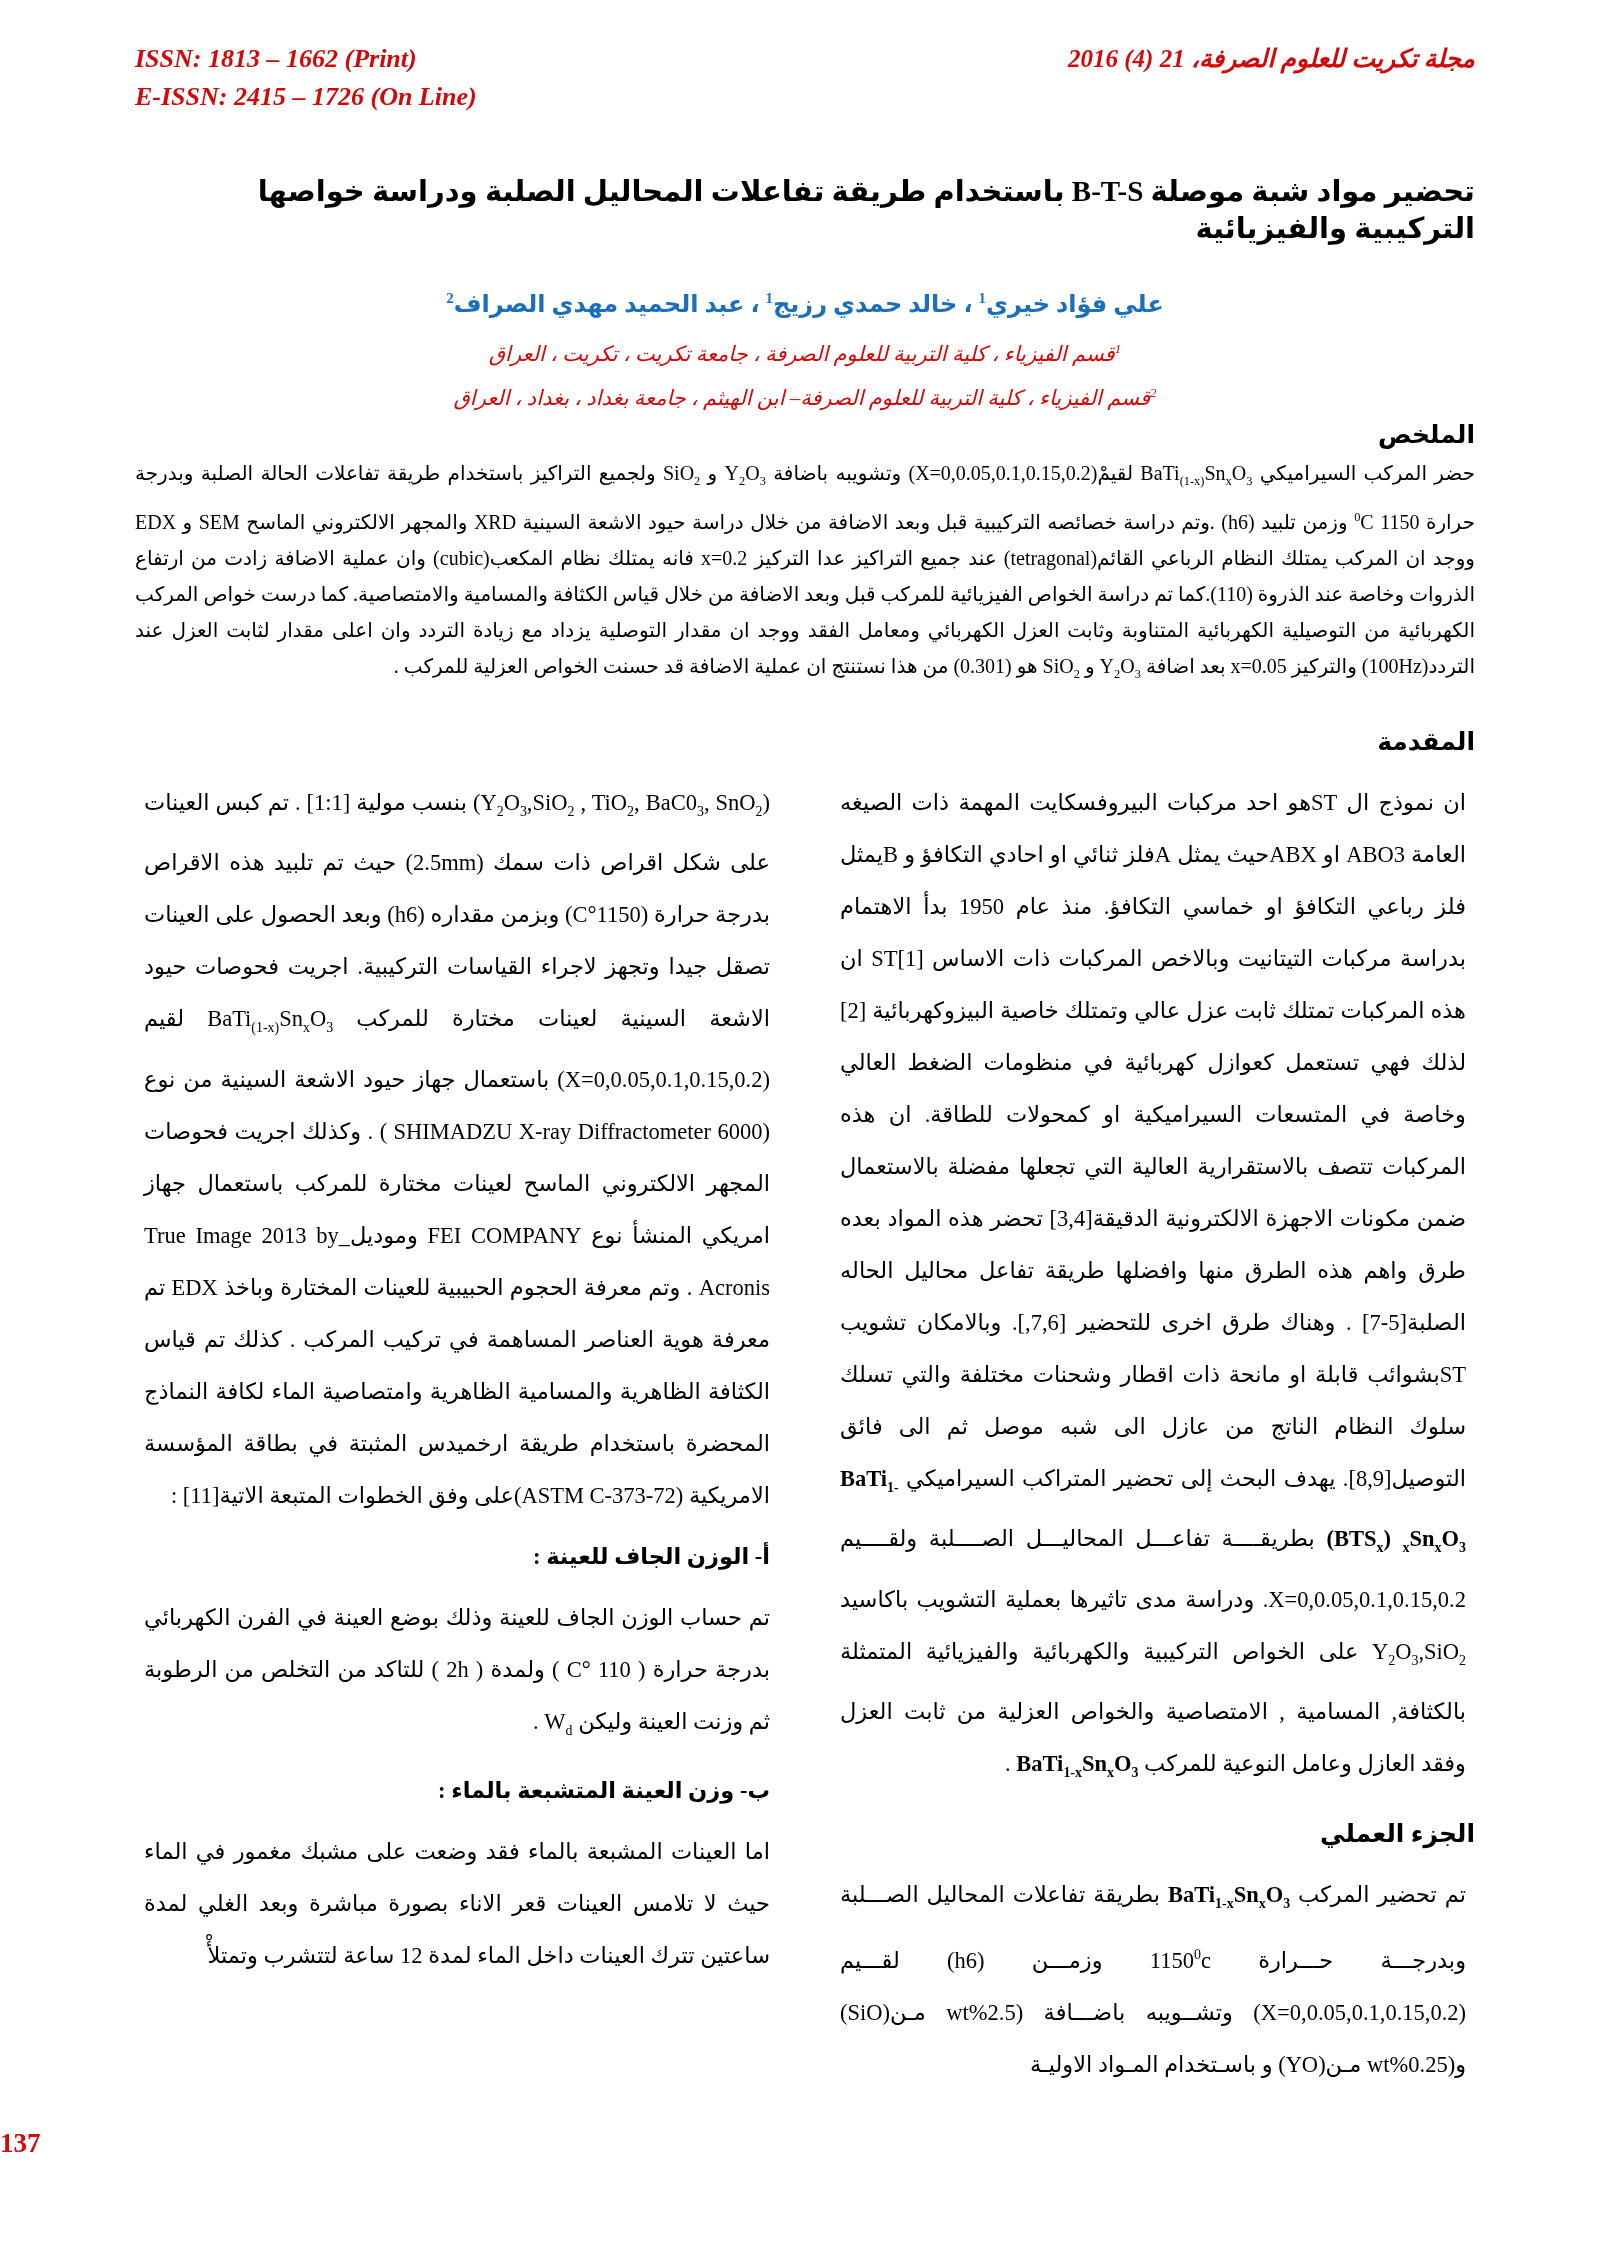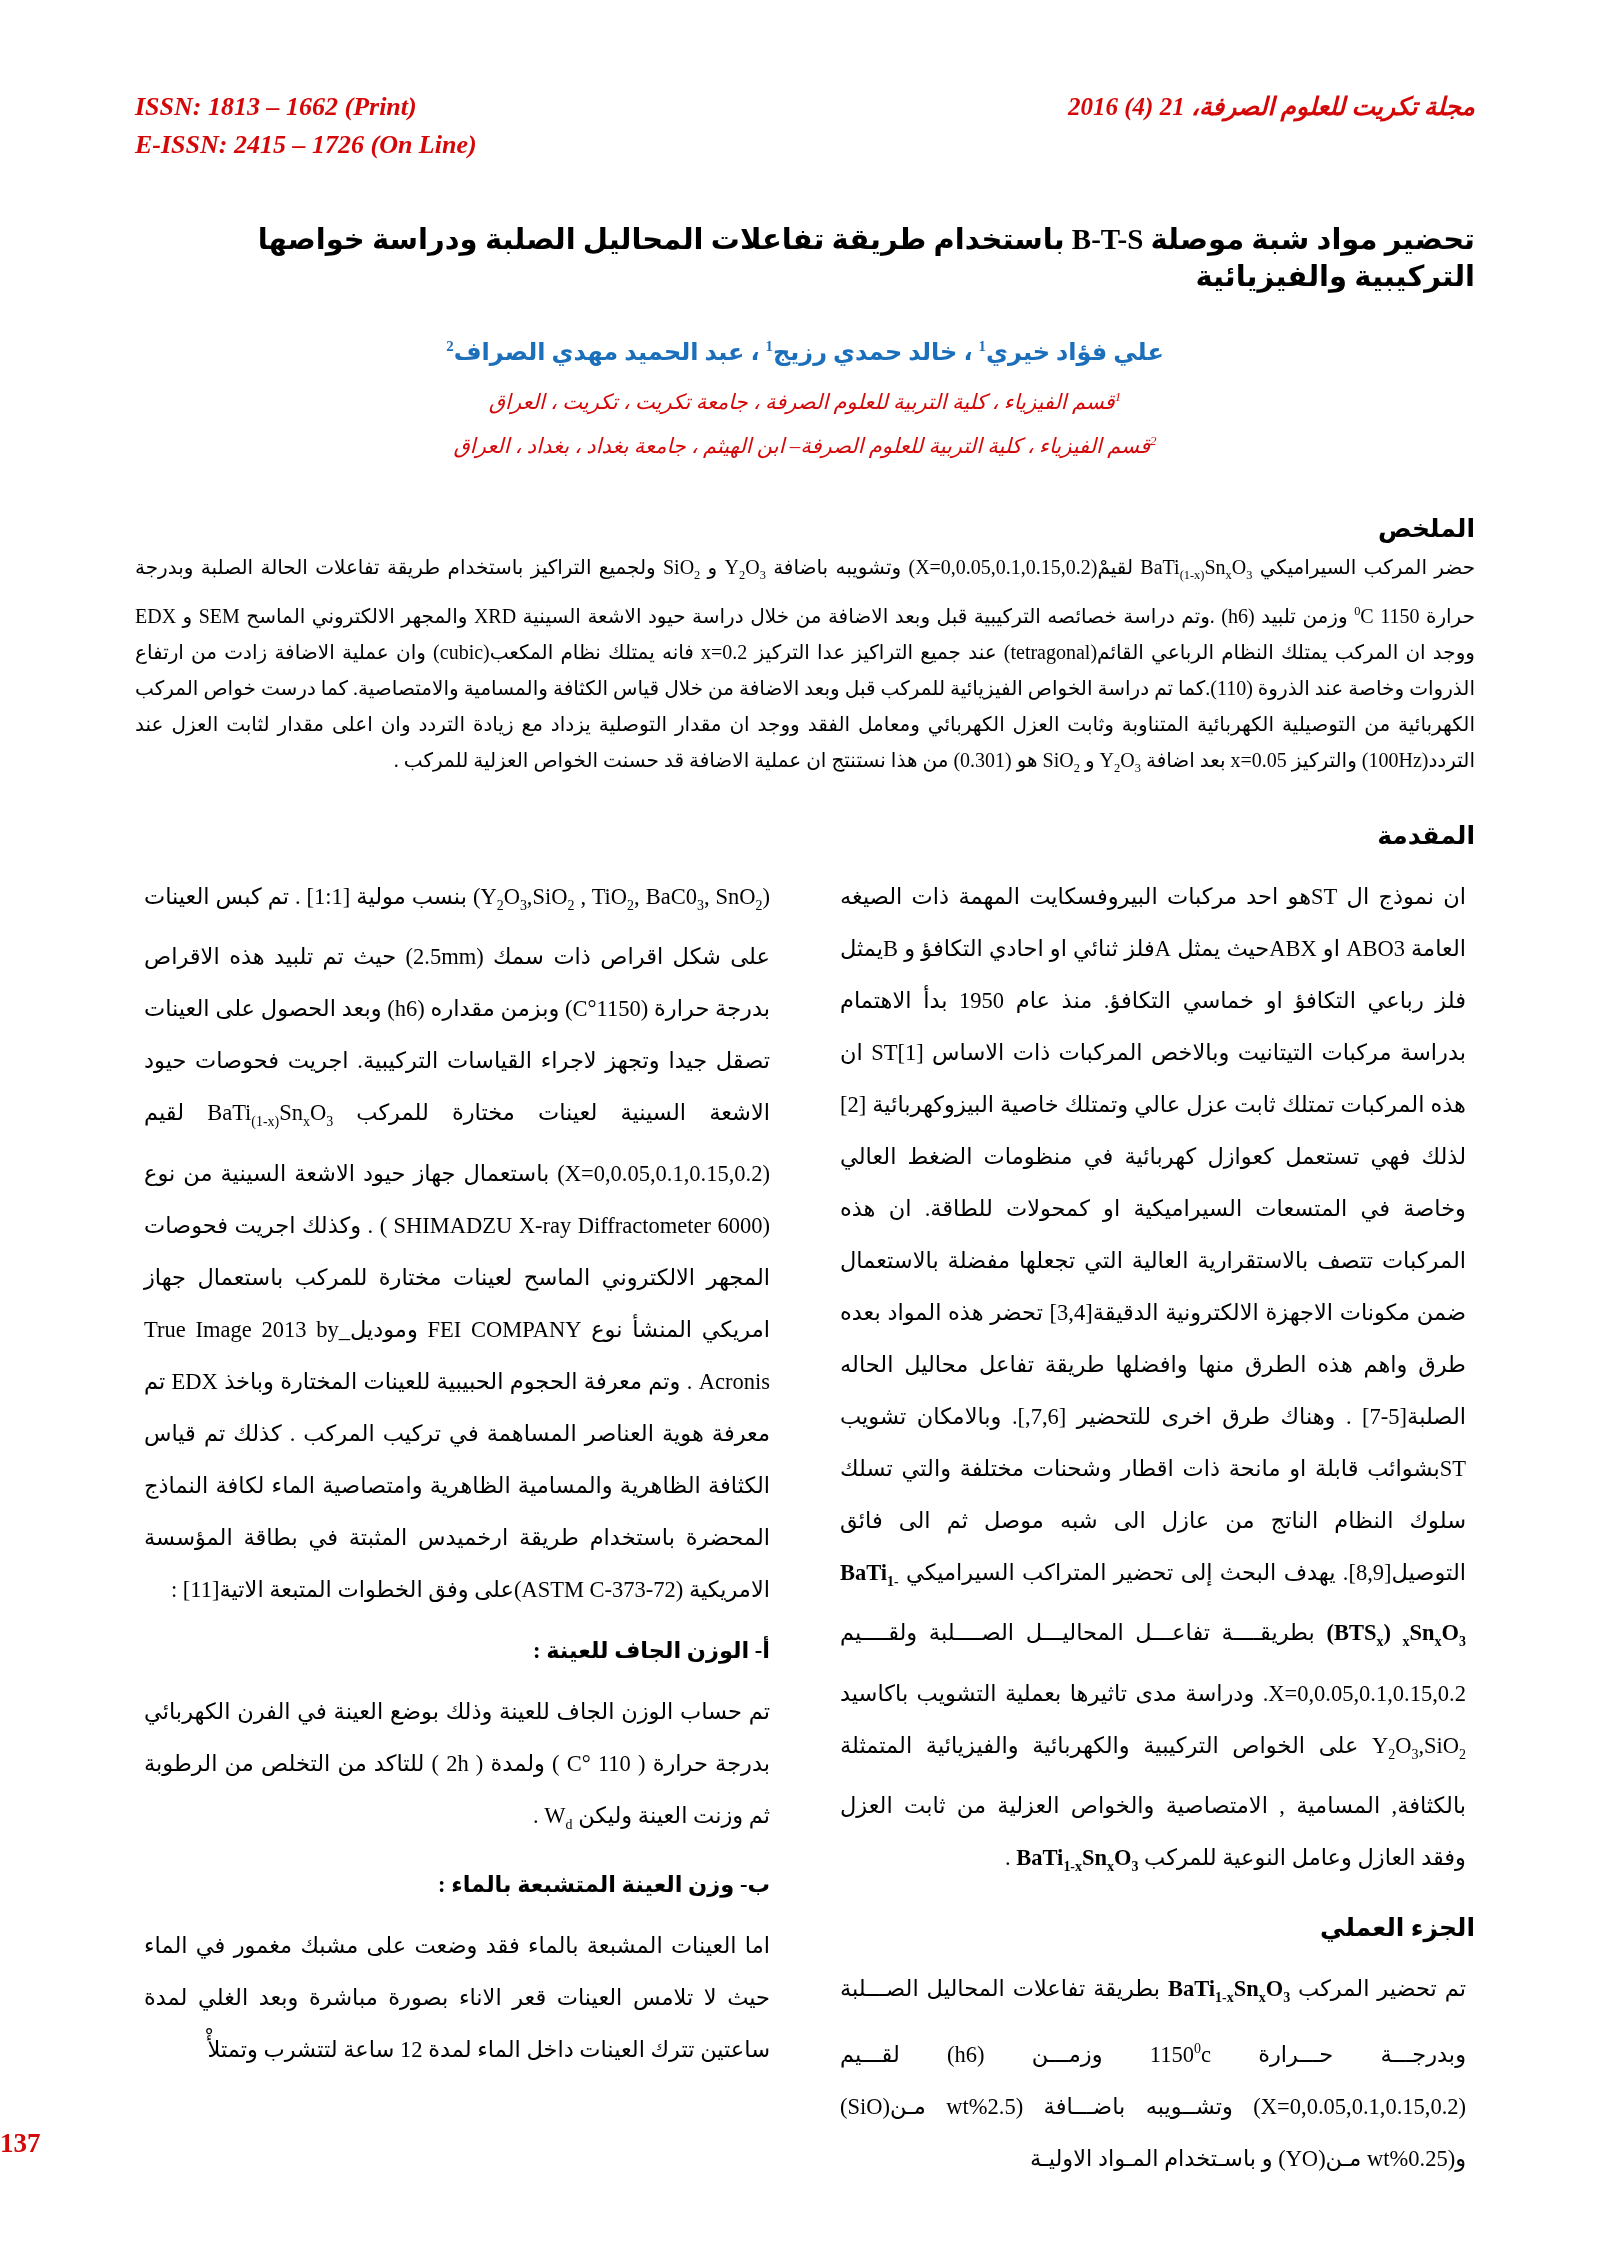--- a/index.html
+++ b/index.html
@@ -2,36 +2,36 @@
 <html><head>
 <meta charset="utf-8">
 <style>
   html,body{margin:0;padding:0;background:#e9e9e9;}
   .page{
     position:relative;
     width:1600px;height:2263px;
     margin:0 auto;
     background:#ffffff;
     box-sizing:border-box;
-    padding:88px 125px 0 135px;
+    padding:40px 125px 0 135px;
     overflow:hidden;
     font-family:"Liberation Serif","DejaVu Sans",serif;
     color:#000;
   }
   .hdr{display:flex;justify-content:space-between;align-items:flex-start;}
   .issn{color:#d40808;font-weight:bold;font-style:italic;font-size:26px;line-height:1.45;direction:ltr;}
   .journal{color:#d40808;font-weight:bold;font-style:italic;font-size:25px;direction:rtl;padding-top:4px;}
   .title{margin-top:58px;text-align:right;font-weight:bold;font-size:29px;direction:rtl;line-height:1.25;}
   .title .l2{}
   .authors{margin-top:44px;text-align:center;color:#1c6fba;font-weight:bold;font-size:24px;direction:rtl;}
   .affils{margin-top:14px;text-align:center;color:#d40808;font-style:italic;font-size:21px;direction:rtl;line-height:2.1;}
   sup{font-size:0.62em;}
   sub{font-size:0.62em;}
   .sec-h{direction:rtl;text-align:right;font-weight:bold;font-size:25px;margin:0;}
-  .abstract-h{margin-top:46px;}
+  .abstract-h{}
   .abstract{direction:rtl;text-align:justify;font-size:20px;line-height:36px;margin-top:6px;}
   .cols{display:flex;direction:rtl;gap:52px;margin-top:24px;}
   .col{width:644px;direction:rtl;text-align:justify;font-size:22.5px;line-height:52px;}
   .col p{margin:9px;}
   .intro-h{margin-bottom:2px;}
   .exp-h{margin-top:6px;margin-bottom:2px;}
   .col-left{padding-top:52px;}
   .item-h{font-weight:bold;}
   .pagenum{position:absolute;top:2128px;left:0;width:100%;text-align:left;color:#d40808;font-weight:bold;font-size:27px;}
 </style>

